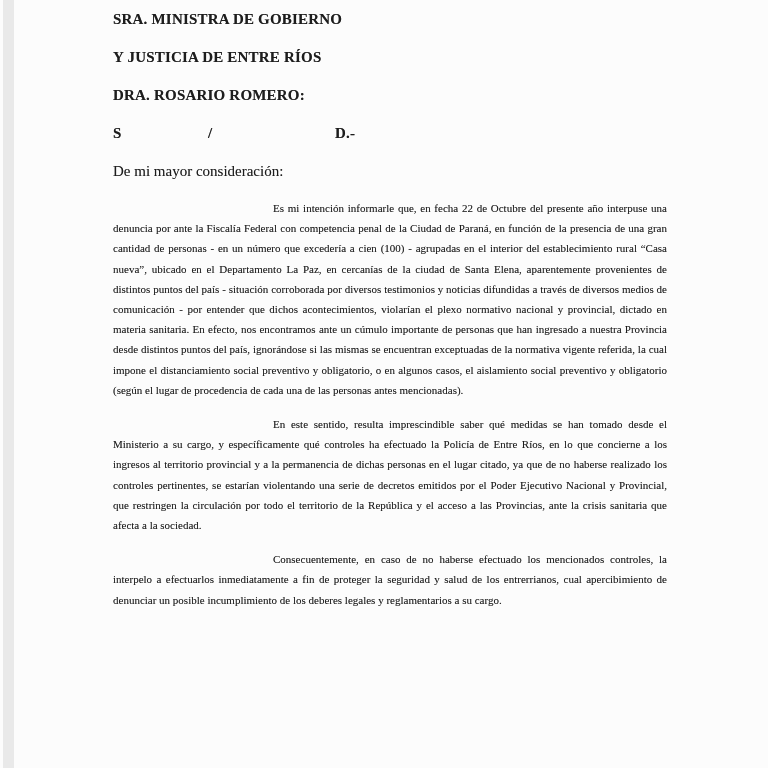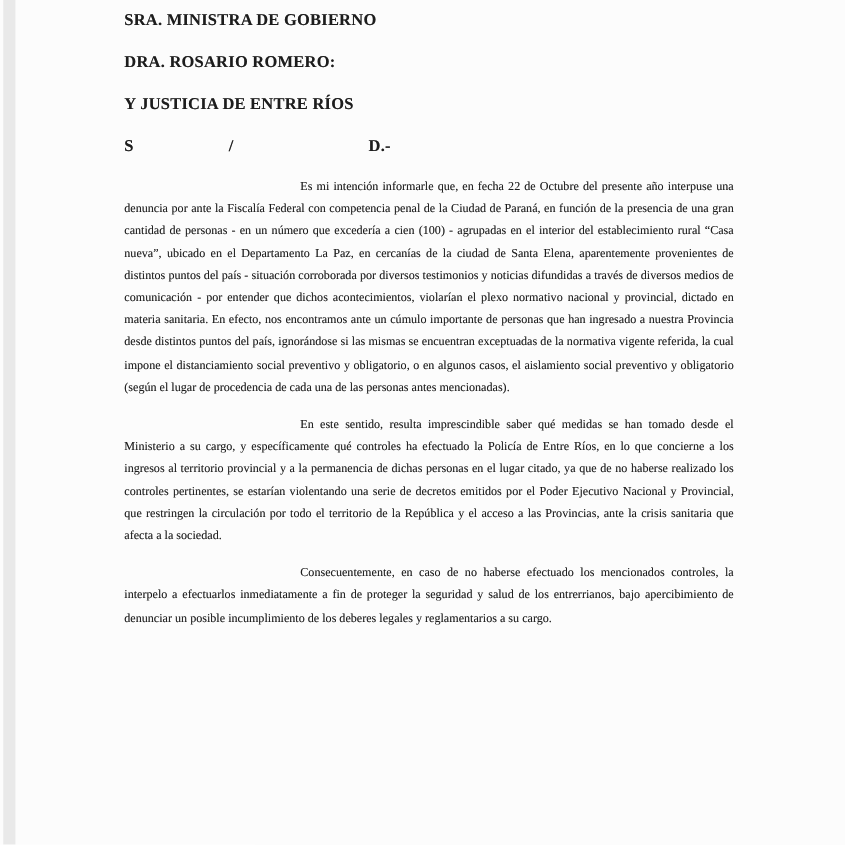--- a/index.html
+++ b/index.html
@@ -62,31 +62,32 @@
 </head>
 <body>
 
 <div class="page">
   <div class="scan-edge"></div>
 
   <div class="doc">
 
     <div class="hdr">SRA. MINISTRA DE GOBIERNO</div>
 
+    <div class="hdr">Y JUSTICIA DE ENTRE RÍOS</div>
+
     <div class="hdr">DRA. ROSARIO ROMERO:</div>
-
-    <div class="hdr">Y JUSTICIA DE ENTRE RÍOS</div>
 
     <div class="hdr sd-line">
       <span class="sd-s">S</span>
       <span class="sd-sep">/</span>
       <span class="sd-d">D.-</span>
     </div>
 
+    <div class="salutation">De mi mayor consideración:</div>
 
     <p class="body-para">Es mi intención informarle que, en fecha 22 de Octubre del presente año interpuse una denuncia por ante la Fiscalía Federal con competencia penal de la Ciudad de Paraná, en función de la presencia de una gran cantidad de personas - en un número que excedería a cien (100) - agrupadas en el interior del establecimiento rural “Casa nueva”, ubicado en el Departamento La Paz, en cercanías de la ciudad de Santa Elena, aparentemente provenientes de distintos puntos del país - situación corroborada por diversos testimonios y noticias difundidas a través de diversos medios de comunicación - por entender que dichos acontecimientos, violarían el plexo normativo nacional y provincial, dictado en materia sanitaria. En efecto, nos encontramos ante un cúmulo importante de personas que han ingresado a nuestra Provincia desde distintos puntos del país, ignorándose si las mismas se encuentran exceptuadas de la normativa vigente referida, la cual impone el distanciamiento social preventivo y obligatorio, o en algunos casos, el aislamiento social preventivo y obligatorio (según el lugar de procedencia de cada una de las personas antes mencionadas).</p>
 
     <p class="body-para">En este sentido, resulta imprescindible saber qué medidas se han tomado desde el Ministerio a su cargo, y específicamente qué controles ha efectuado la Policía de Entre Ríos, en lo que concierne a los ingresos al territorio provincial y a la permanencia de dichas personas en el lugar citado, ya que de no haberse realizado los controles pertinentes, se estarían violentando una serie de decretos emitidos por el Poder Ejecutivo Nacional y Provincial, que restringen la circulación por todo el territorio de la República y el acceso a las Provincias, ante la crisis sanitaria que afecta a la sociedad.</p>
 
-    <p class="body-para">Consecuentemente, en caso de no haberse efectuado los mencionados controles, la interpelo a efectuarlos inmediatamente a fin de proteger la seguridad y salud de los entrerrianos, bajo apercibimiento de denunciar un posible incumplimiento de los deberes legales y reglamentarios a su cargo.</p>
+    <p class="body-para">Consecuentemente, en caso de no haberse efectuado los mencionados controles, la interpelo a efectuarlos inmediatamente a fin de proteger la seguridad y salud de los entrerrianos, cual apercibimiento de denunciar un posible incumplimiento de los deberes legales y reglamentarios a su cargo.</p>
 
   </div>
 </div>
 
 </body></html>

